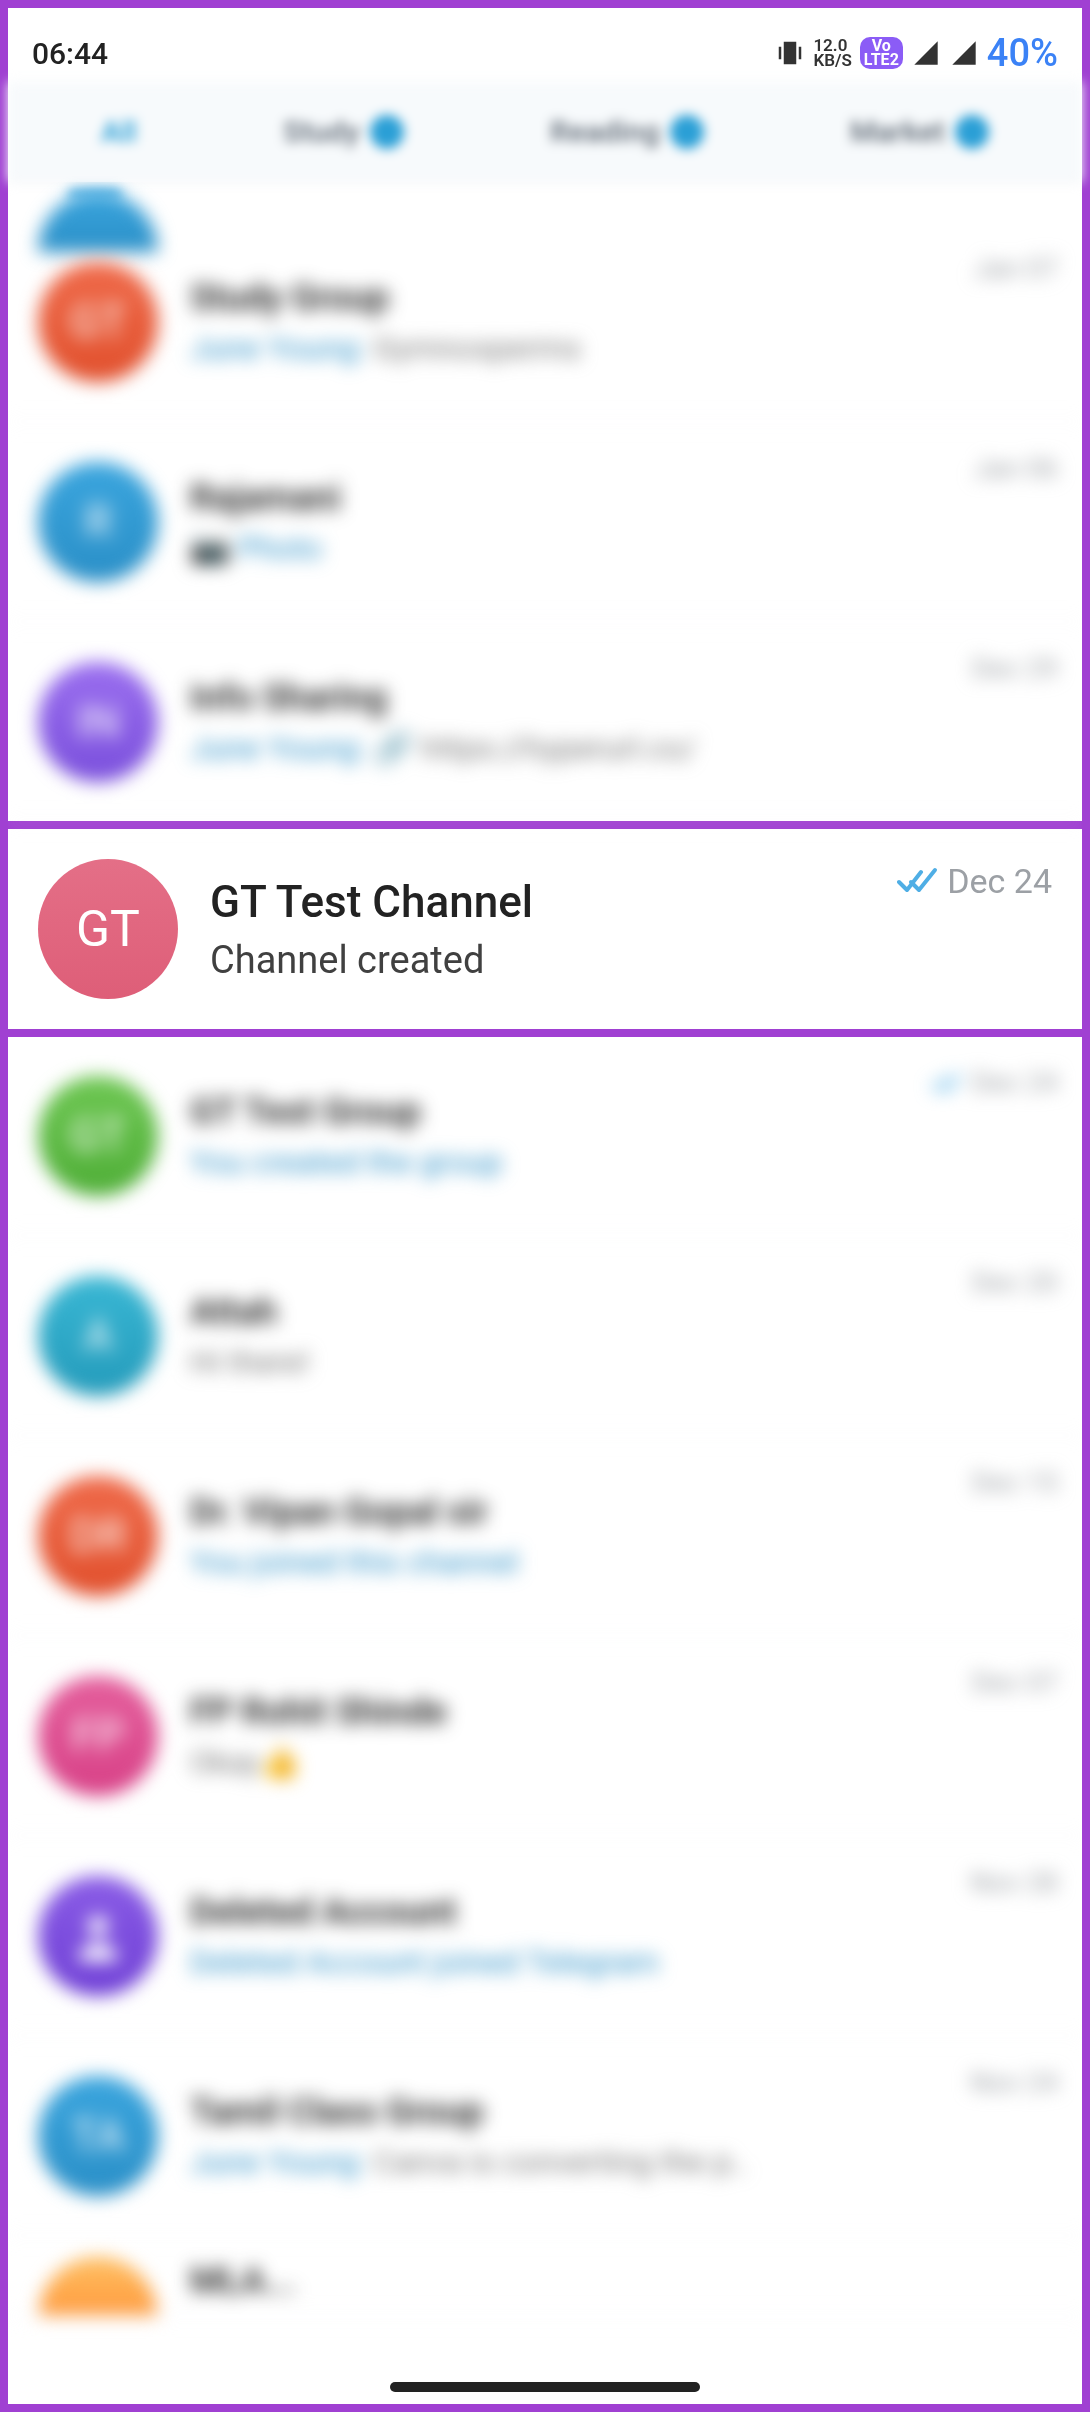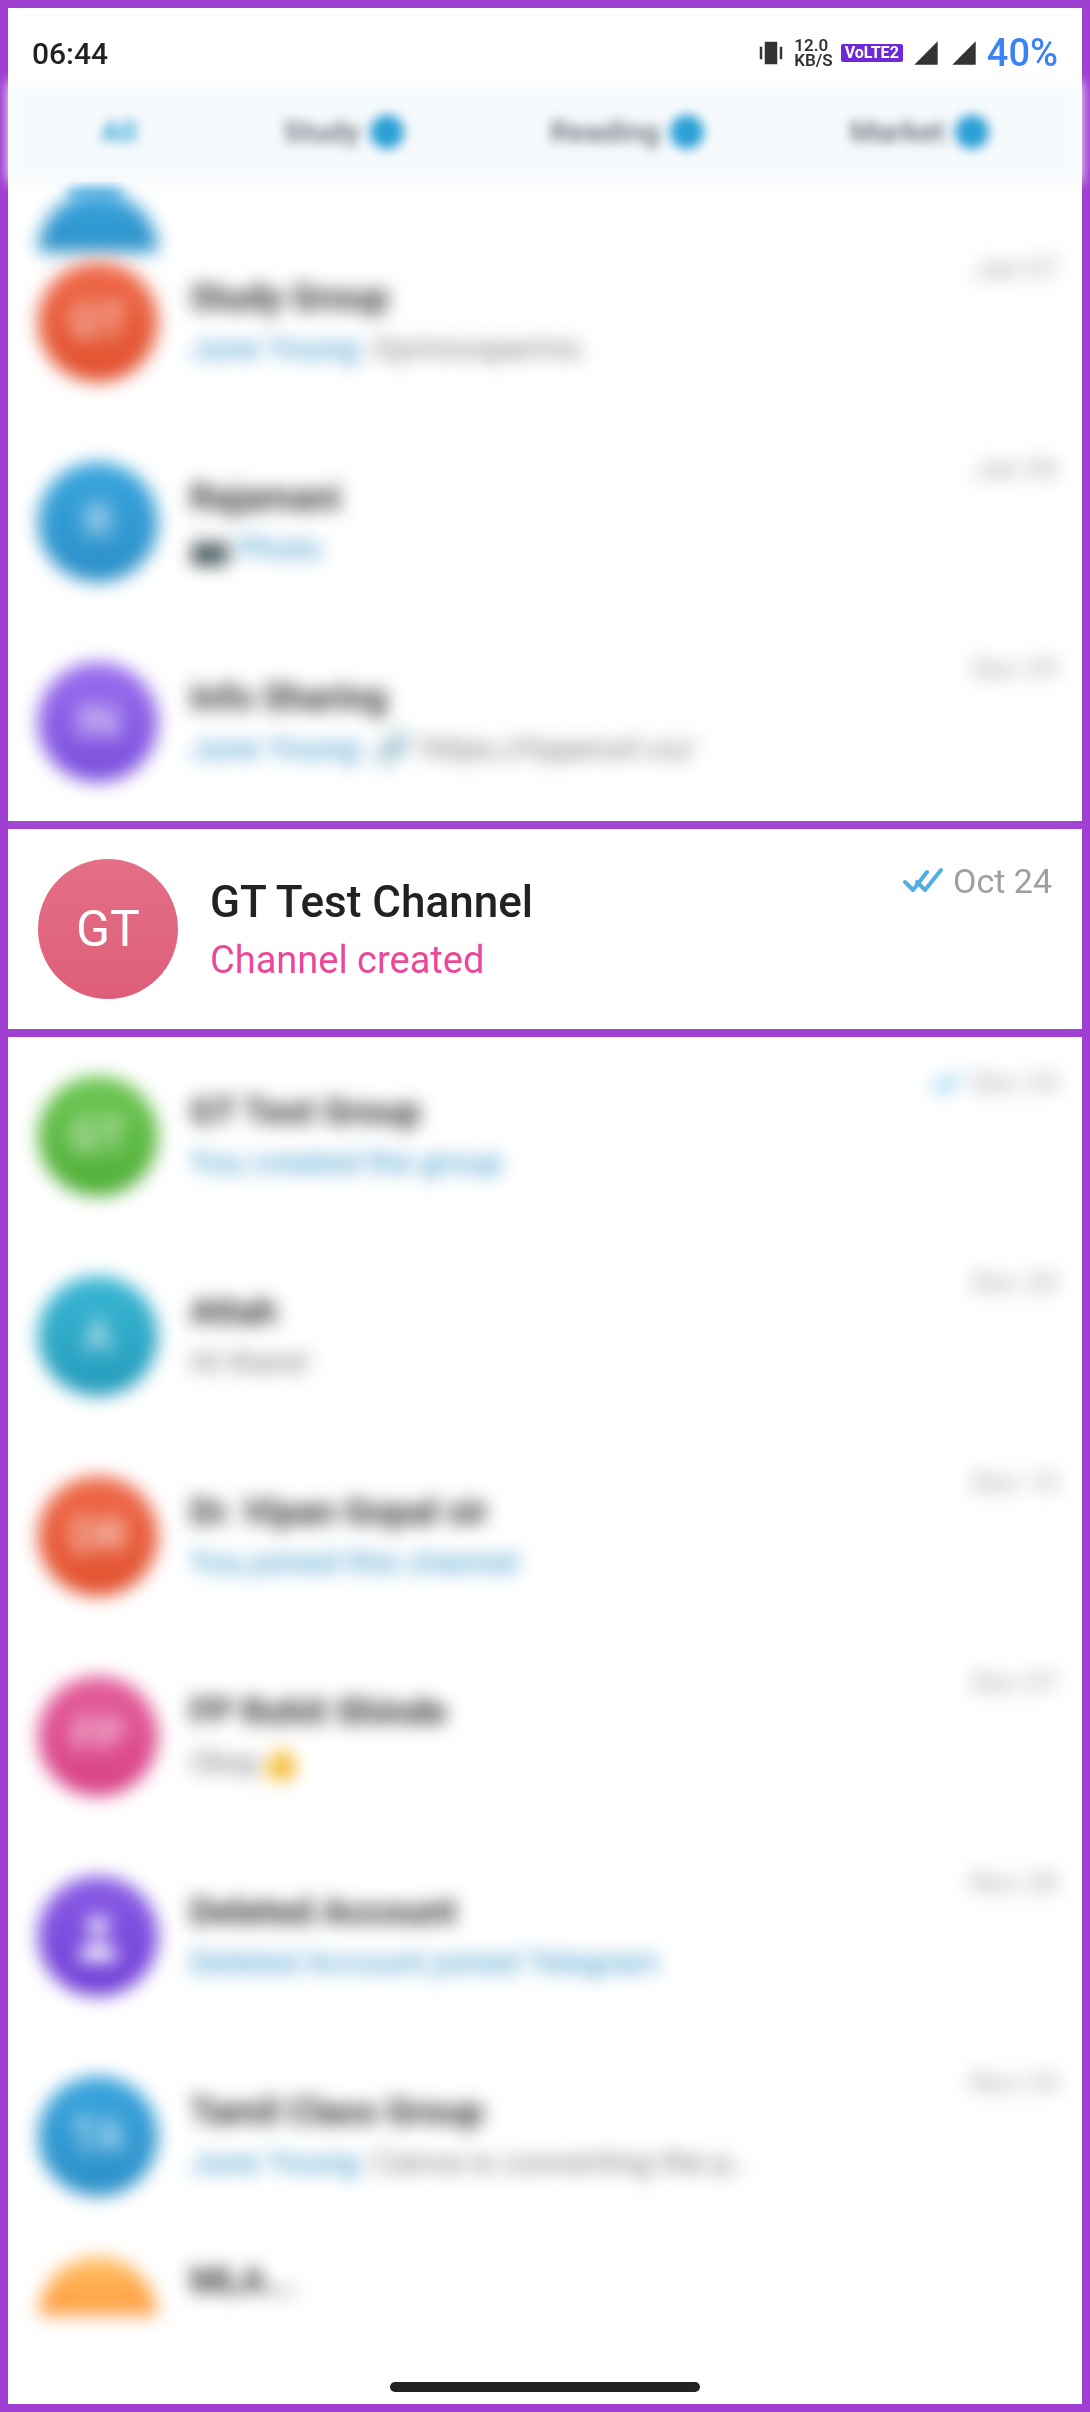--- a/index.html
+++ b/index.html
@@ -17,21 +17,21 @@
     height:58px;
     display:flex; align-items:center; justify-content:space-between;
     padding:0 24px;
     font-size:30px; font-weight:500; color:#222;
     margin-top:16px;
     text-align:right;
   }
   .status-right { display:flex; align-items:center; gap:8px; }
   .status-icon { display:flex; align-items:center; }
   .kbs { display:flex; flex-direction:column; align-items:flex-start; line-height:0.9; font-size:17px; font-weight:600; color:#333; }
-  .lte-box { background:#6d28d9; color:#fff; font-size:16px; font-weight:700; padding:2px 4px; border-radius:2px; display:flex; flex-direction:row; align-items:center; line-height:0.9;}
+  .lte-box { background:#8b5cf6; color:#fff; font-size:16px; font-weight:700; padding:2px 4px; border-radius:10px; display:flex; flex-direction:column; align-items:center; line-height:0.9;}
   .batt-txt { font-size:38px; color:#3b82f6; }
 
   
   .tabs {
     height:100px;
     display:flex; align-items:center; justify-content:space-around;
     padding:0 20px;
     background:#f7fafc;
     filter: blur(6px);
     border-bottom:1px solid #e4e8ec;
@@ -81,21 +81,21 @@
     filter:none;
     padding:30px 30px 30px 30px;
     border-bottom:none;
   }
   .chat.highlight .avatar {
     background:linear-gradient(180deg,#e46f87 0%, #de5e78 100%);
     width:140px; height:140px; border-radius:70px;
     font-size:50px;
   }
   .chat.highlight .chat-title { font-size:44px; font-weight:500;}
-  .chat.highlight .chat-sub { font-size:38px; color:#ec4899; }
+  .chat.highlight .chat-sub { font-size:38px; color:#404040; }
   .chat.highlight .chat-meta { font-size:34px; color:#9ca0a5; margin-top:2px;}
   .chat.highlight .check svg { width:42px; height:30px; }
 
   
   .partial-top {
     height:40px; display:flex; align-items:flex-end; padding-left:30px;
     filter: blur(9px);
   }
   .partial-top .half {
     width:120px; height:60px; border-radius:60px 60px 0 0 / 60px 60px 0 0;
@@ -232,21 +232,21 @@
           <div class="chat-title">GT Test Channel</div>
           <div class="chat-sub">Channel created</div>
         </div>
         <div class="chat-meta">
           <span class="check">
             <svg class="checks" width="42" height="30" viewBox="0 0 42 30">
                 <path d="M2 16 L10 24 L24 6" stroke="#4faee5" stroke-width="4" fill="none" stroke-linecap="round" stroke-linejoin="round"></path>
                 <path d="M14 16 L22 24 L38 4" stroke="#4faee5" stroke-width="4" fill="none" stroke-linecap="round" stroke-linejoin="round"></path>
               </svg>
           </span>
-          <span>Oct 24</span>
+          <span>Dec 24</span>
         </div>
       </div>
     </div>
 
     <div class="chat blurred">
       <div class="avatar av-green">
           <span>GT</span>
         </div>
       <div class="chat-body">
         <div class="chat-title">GT Test Group</div>

